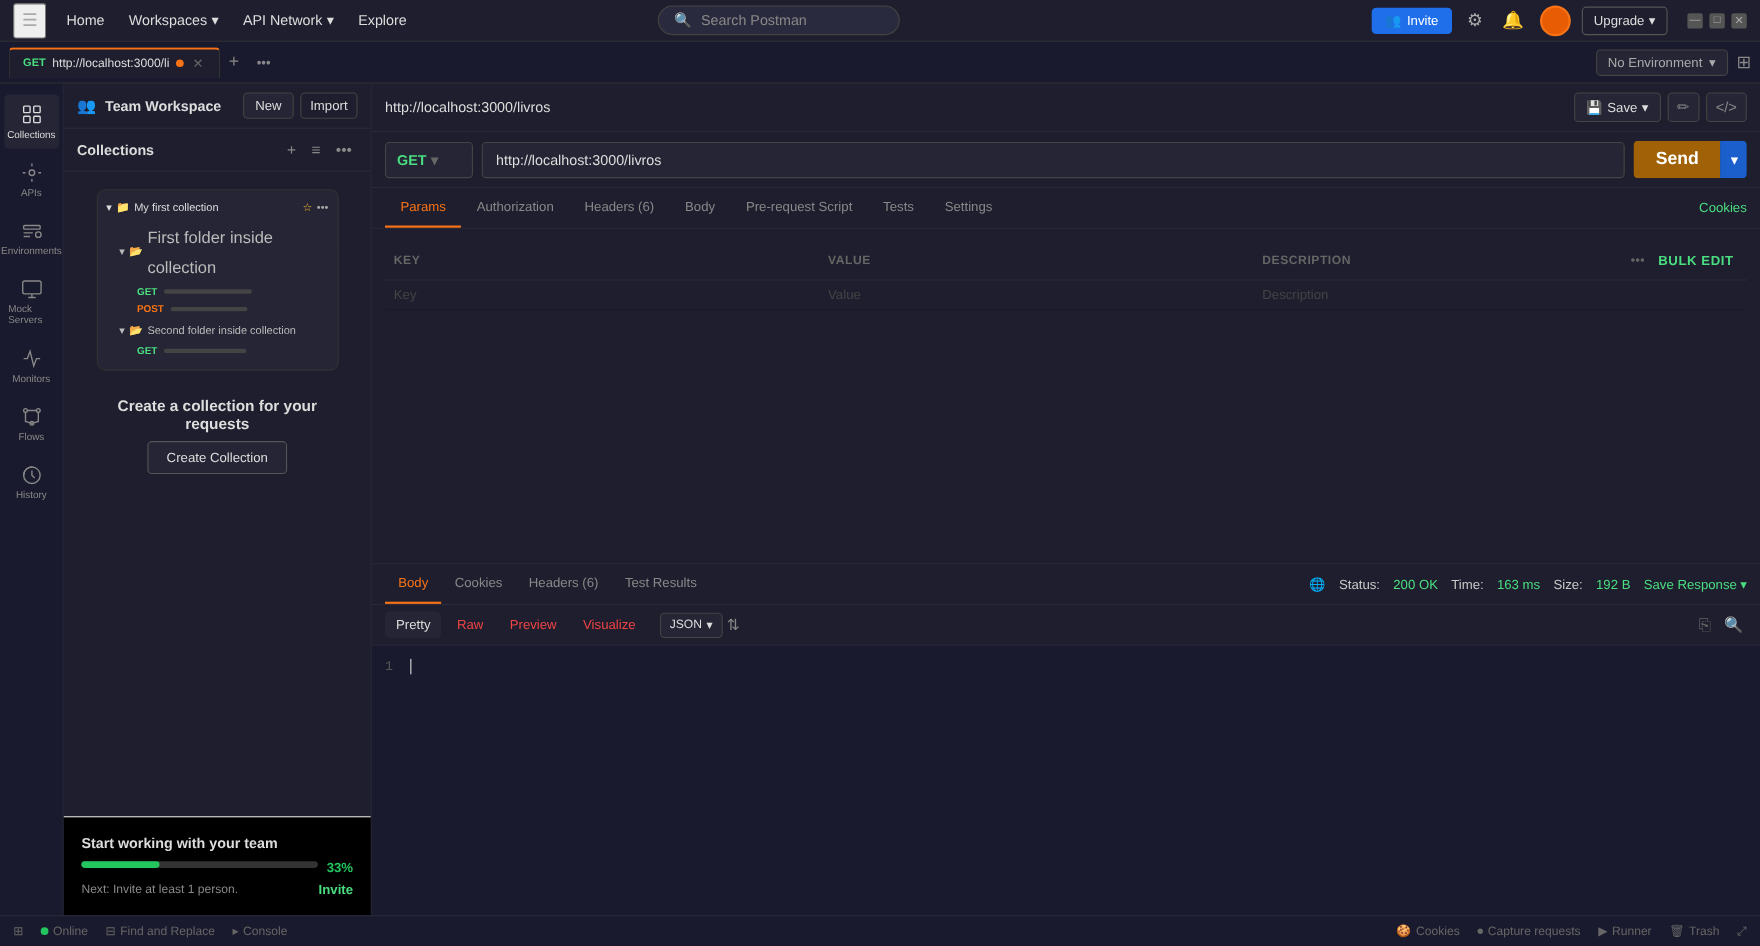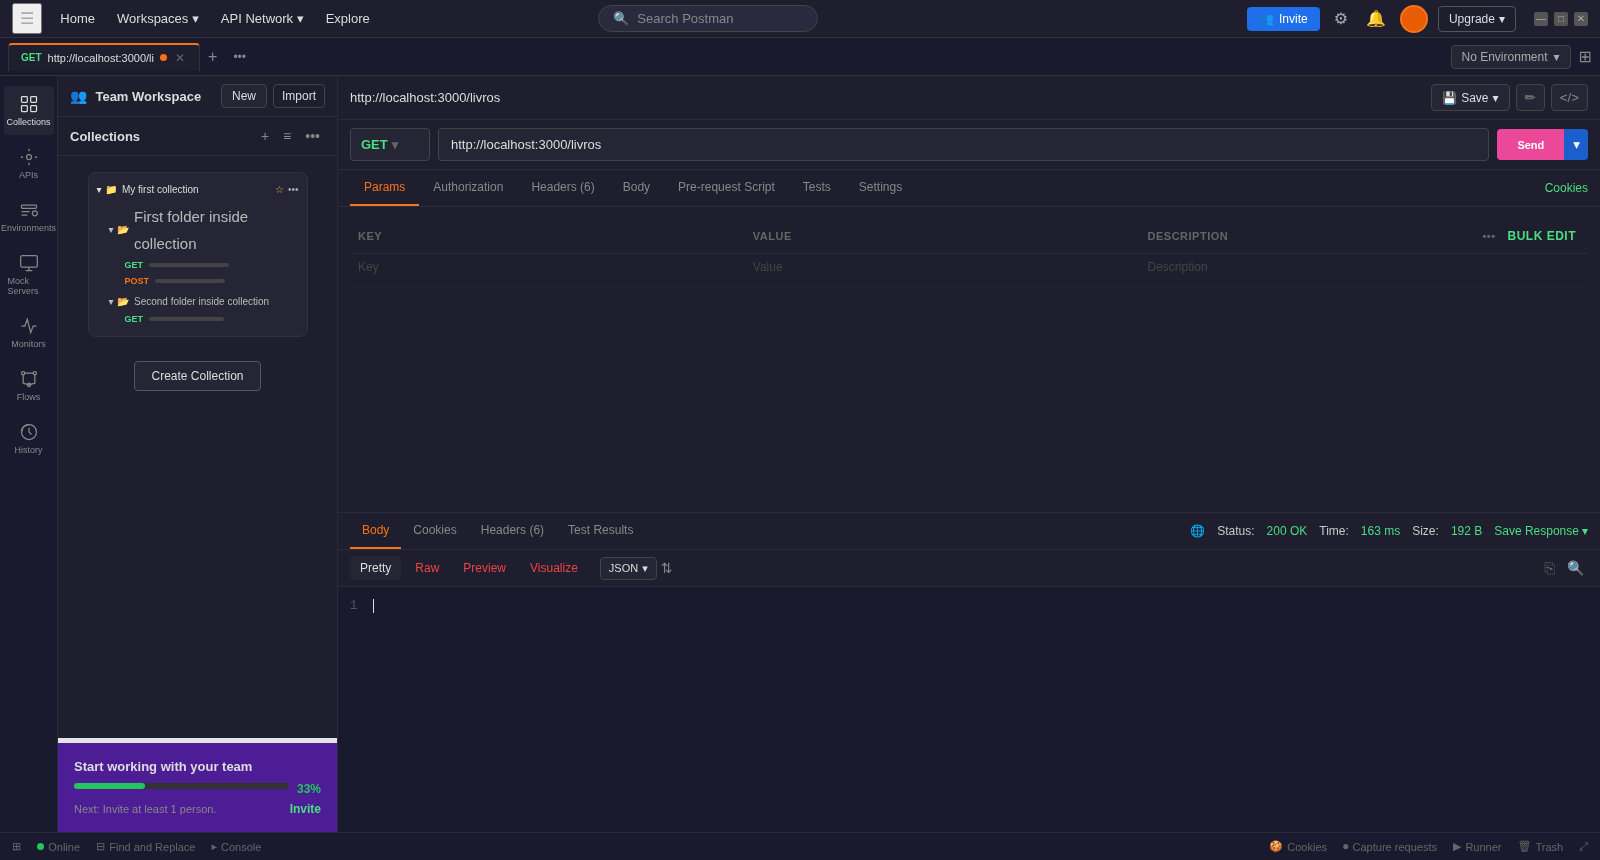--- a/index.html
+++ b/index.html
@@ -61,21 +61,21 @@
     .mini-tree .star-icon { color: #f0b429; }
     .mini-tree .folder-header { display: flex; align-items: center; justify-content: space-between; }
     .mini-tree .folder-icons { display: flex; gap: 4px; }
 
     .create-collection-section { text-align: center; padding: 8px 20px 20px; }
     .create-collection-title { color: #ddd; font-size: 14px; font-weight: 600; margin-bottom: 8px; }
     .create-collection-desc { color: #888; font-size: 11px; line-height: 1.5; margin-bottom: 16px; }
     .create-collection-btn { background: #252535; border: 1px solid #555; color: #ddd; border-radius: 4px; padding: 7px 16px; font-size: 12px; cursor: pointer; }
 
     
-    .team-section { margin-top: auto; padding: 16px; background: #4c1d95; border-top: 5px solid #e5e5e5; }
+    .team-section { margin-top: auto; padding: 16px; background: #000000; border-top: 1px solid #e5e5e5; }
     .team-title { color: #ddd; font-size: 13px; font-weight: 600; margin-bottom: 8px; }
     .progress-bar-bg { background: #333; border-radius: 4px; height: 6px; margin-bottom: 6px; }
     .progress-bar-fill { background: #22c55e; height: 100%; border-radius: 4px; }
     .team-next { color: #888; font-size: 11px; margin-top: 6px; display: flex; justify-content: space-between; align-items: center; }
     .team-invite-link { color: #4ade80; cursor: pointer; font-size: 12px; font-weight: 600; }
 
     
     .request-panel { flex: 1; display: flex; flex-direction: column; background: #1e1e2e; overflow: hidden; justify-content: center; }
 
     
@@ -83,21 +83,21 @@
     .url-bar-actions { display: flex; gap: 6px; margin-left: auto; }
     .save-btn { background: #252535; border: 1px solid #444; color: #ddd; border-radius: 4px; padding: 5px 10px; font-size: 12px; cursor: pointer; display: flex; align-items: center; gap: 4px; }
     .icon-btn2 { background: #252535; border: 1px solid #444; color: #888; border-radius: 4px; padding: 5px 8px; cursor: pointer; }
     .code-btn { background: #252535; border: 1px solid #444; color: #888; border-radius: 4px; padding: 5px 8px; cursor: pointer; }
 
     
     .method-url-row { display: flex; align-items: center; padding: 8px 12px; gap: 8px; border-bottom: 1px solid #2a2a3a; }
     .method-select { background: #252535; border: 1px solid #444; color: #4ade80; border-radius: 4px; padding: 8px 10px; font-size: 13px; cursor: pointer; display: flex; align-items: center; gap: 4px; font-weight: 600; min-width: 80px; }
     .url-input { flex: 1; background: #252535; border: 1px solid #444; color: #ddd; border-radius: 4px; padding: 8px 12px; font-size: 13px; outline: none; }
     .send-btn-group { display: flex; border-radius: 4px; overflow: hidden; }
-    .send-btn { background: #ec4899; color: white; border: none; padding: 8px 20px; font-size: 11px; cursor: pointer; font-weight: 600; }
+    .send-btn { background: #a16207; color: white; border: none; padding: 8px 20px; font-size: 16px; cursor: pointer; font-weight: 600; }
     .send-dropdown { background: #1a5fcc; color: white; border: none; border-left: 1px solid #1a5fcc; padding: 8px 8px; cursor: pointer; }
 
     
     .req-tabs { display: flex; align-items: center; padding: 0 12px; border-bottom: 1px solid #2a2a3a; gap: 0; }
     .req-tab { padding: 10px 14px; cursor: pointer; color: #888; font-size: 12px; border-bottom: 2px solid transparent; }
     .req-tab.active { color: #f97316; border-bottom-color: #f97316; }
     .cookies-btn { margin-left: auto; color: #4ade80; font-size: 12px; cursor: pointer; padding: 10px 0; }
 
     
     .params-section { padding: 12px; flex: 1; overflow-y: auto; }
@@ -317,20 +317,21 @@
           </div>
           <div class="req-row2">
             <span class="method-get">GET</span>
             <div class="bar" style="width:75px;"></div>
           </div>
         </div>
       </div>
     </div>
 
     <div class="create-collection-section">
+      <div class="create-collection-title">Create a collection for your requests</div>
       <button class="create-collection-btn">Create Collection</button>
     </div>
 
     <div class="team-section">
       <div class="team-title">Start working with your team</div>
       <div style="display:flex; align-items:center; gap:8px; margin-bottom:4px;">
         <div class="progress-bar-bg" style="flex:1;">
           <div class="progress-bar-fill" style="width:33%;"></div>
         </div>
         <span style="color:#22c55e; font-size:12px; font-weight:600;">33%</span>

